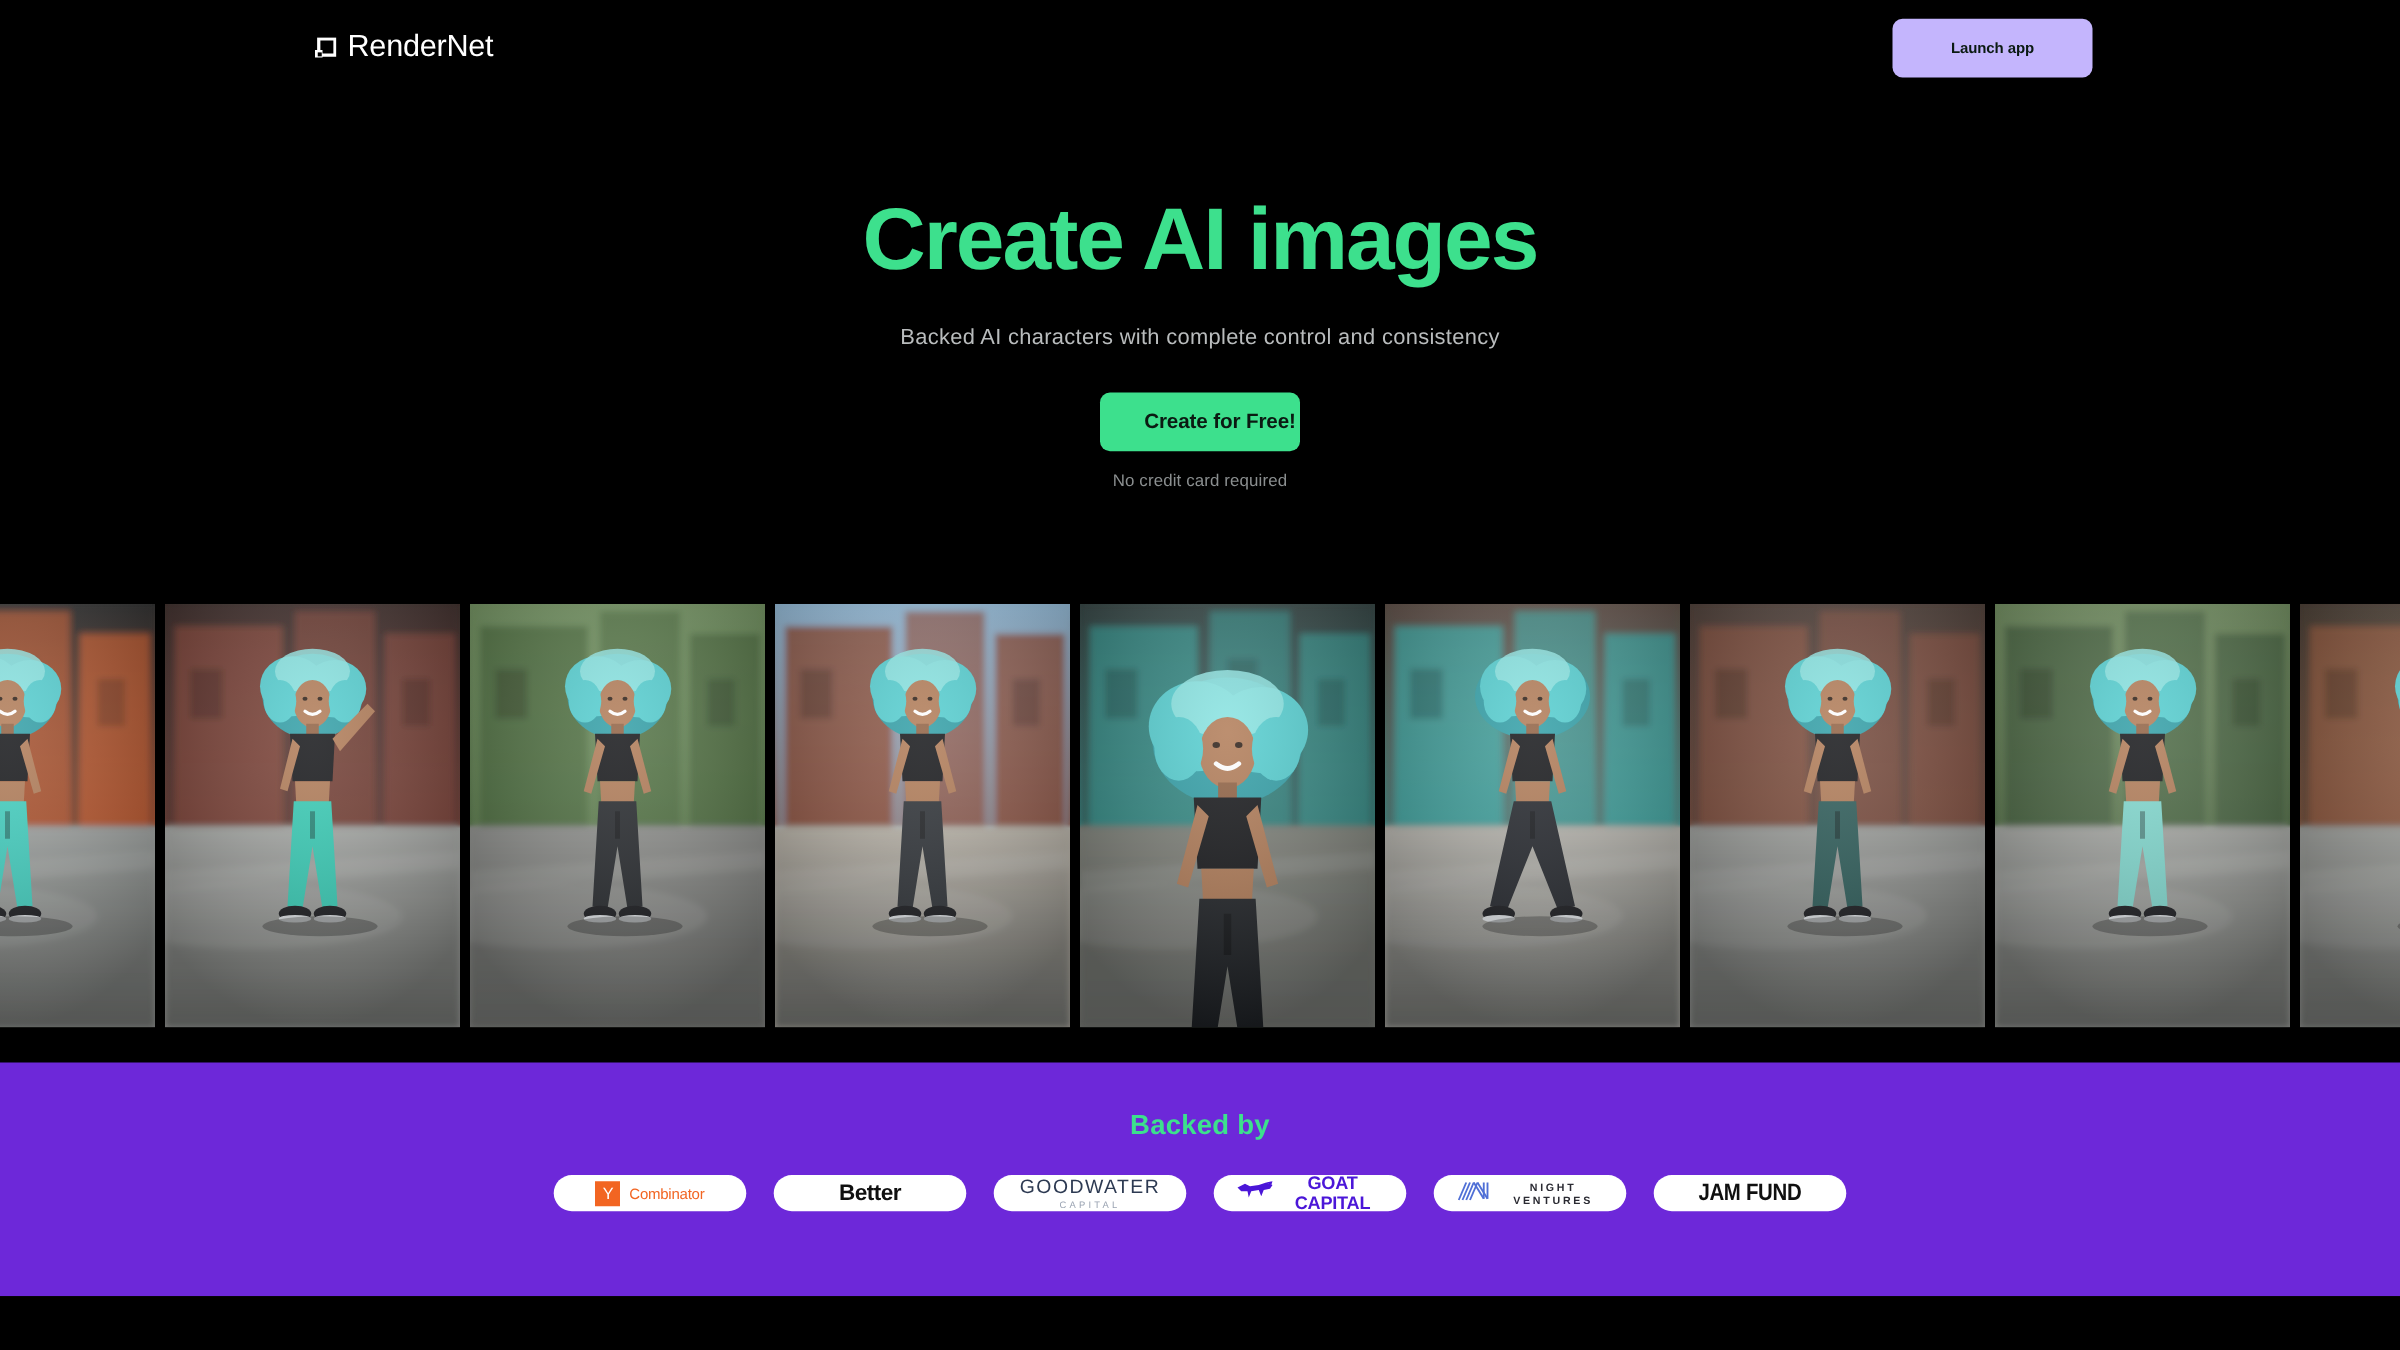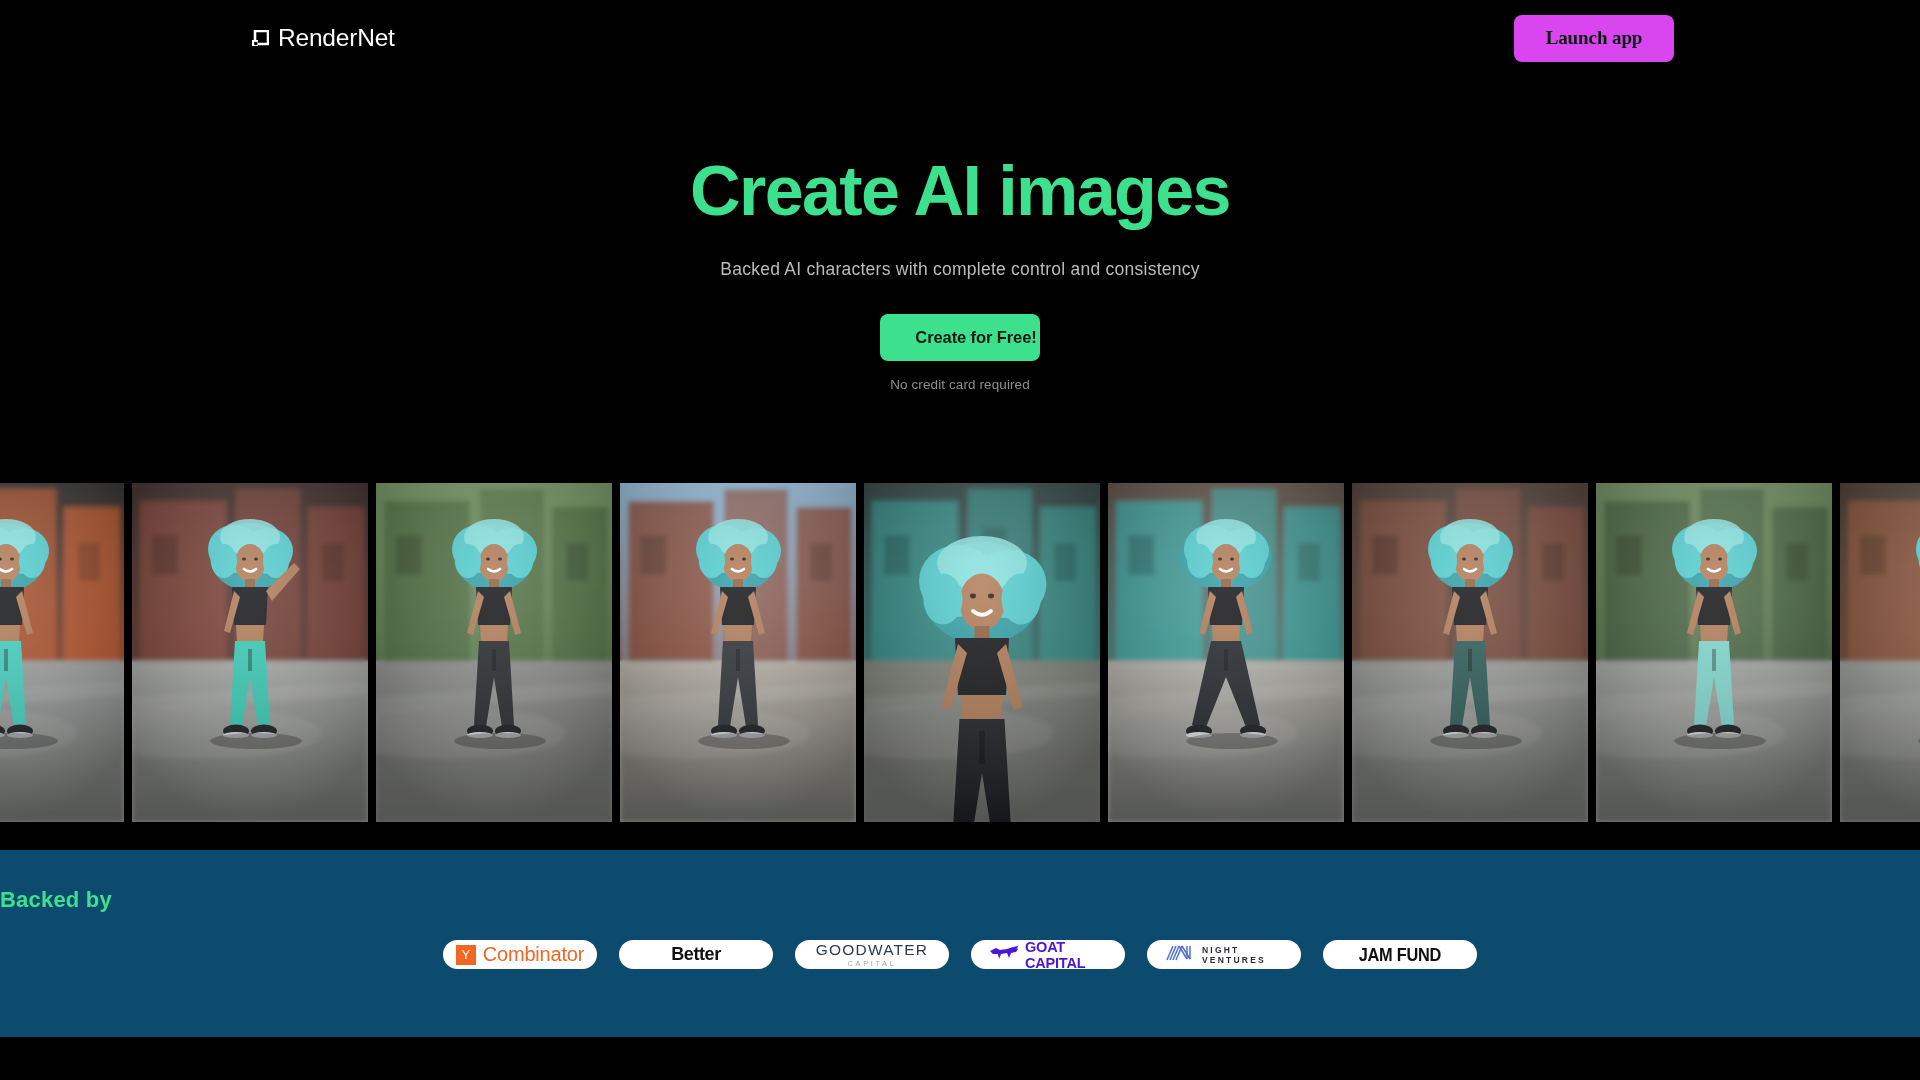--- a/index.html
+++ b/index.html
@@ -54,24 +54,24 @@
     letter-spacing: -0.2px;
     line-height: 1;
     white-space: nowrap;
   }
 
   .launch-btn {
     width: 160px;
     height: 47px;
     border: none;
     border-radius: 8px;
-    background: #d946ef;
+    background: #c4b5fd;
     color: #0b1a12;
-    font-family: Liberation Serif, serif;
-    font-size: 19px;
+    font-family: Liberation Sans, sans-serif;
+    font-size: 12px;
     font-weight: 700;
     letter-spacing: -0.1px;
     cursor: pointer;
     display: flex;
     align-items: center;
     justify-content: center;
   }
 
   
   .hero {
@@ -153,21 +153,22 @@
     background: #1b1b1b;
   }
   .c-card svg { display: block; width: 236px; height: 339px; }
 
   
   .backed {
     position: absolute;
     top: 850px; left: 0;
     width: 1920px;
     height: 187px;
-    background: #0c4a6e;
+    background: #6d28d9;
+    text-align: center;
   }
   .backed-title {
     padding-top: 37px;
     color: #3DE08D;
     font-size: 22px;
     font-weight: 700;
     letter-spacing: 0.2px;
   }
   .logo-row {
     margin-top: 27px;
@@ -198,21 +199,21 @@
   .yc { display: flex; align-items: center; gap: 7px; }
   .yc-sq {
     width: 20px; height: 20px;
     background: #F26522;
     color: #ffffff;
     font-size: 13px;
     font-weight: 500;
     display: flex; align-items: center; justify-content: center;
     line-height: 1;
   }
-  .yc-txt { color: #F26522; font-size: 20px; font-weight: 400; letter-spacing: -0.2px; }
+  .yc-txt { color: #F26522; font-size: 12px; font-weight: 400; letter-spacing: -0.2px; }
 
   
   .better-txt { color: #101010; font-size: 18px; font-weight: 700; letter-spacing: -0.4px; }
 
   
   .gw { display: flex; flex-direction: column; align-items: center; line-height: 1; }
   .gw-main { color: #2d3a52; font-size: 15.5px; font-weight: 400; letter-spacing: 1.2px; }
   .gw-sub { color: #9aa3b2; font-size: 7.5px; font-weight: 400; letter-spacing: 2.6px; margin-top: 2px; }
 
   

